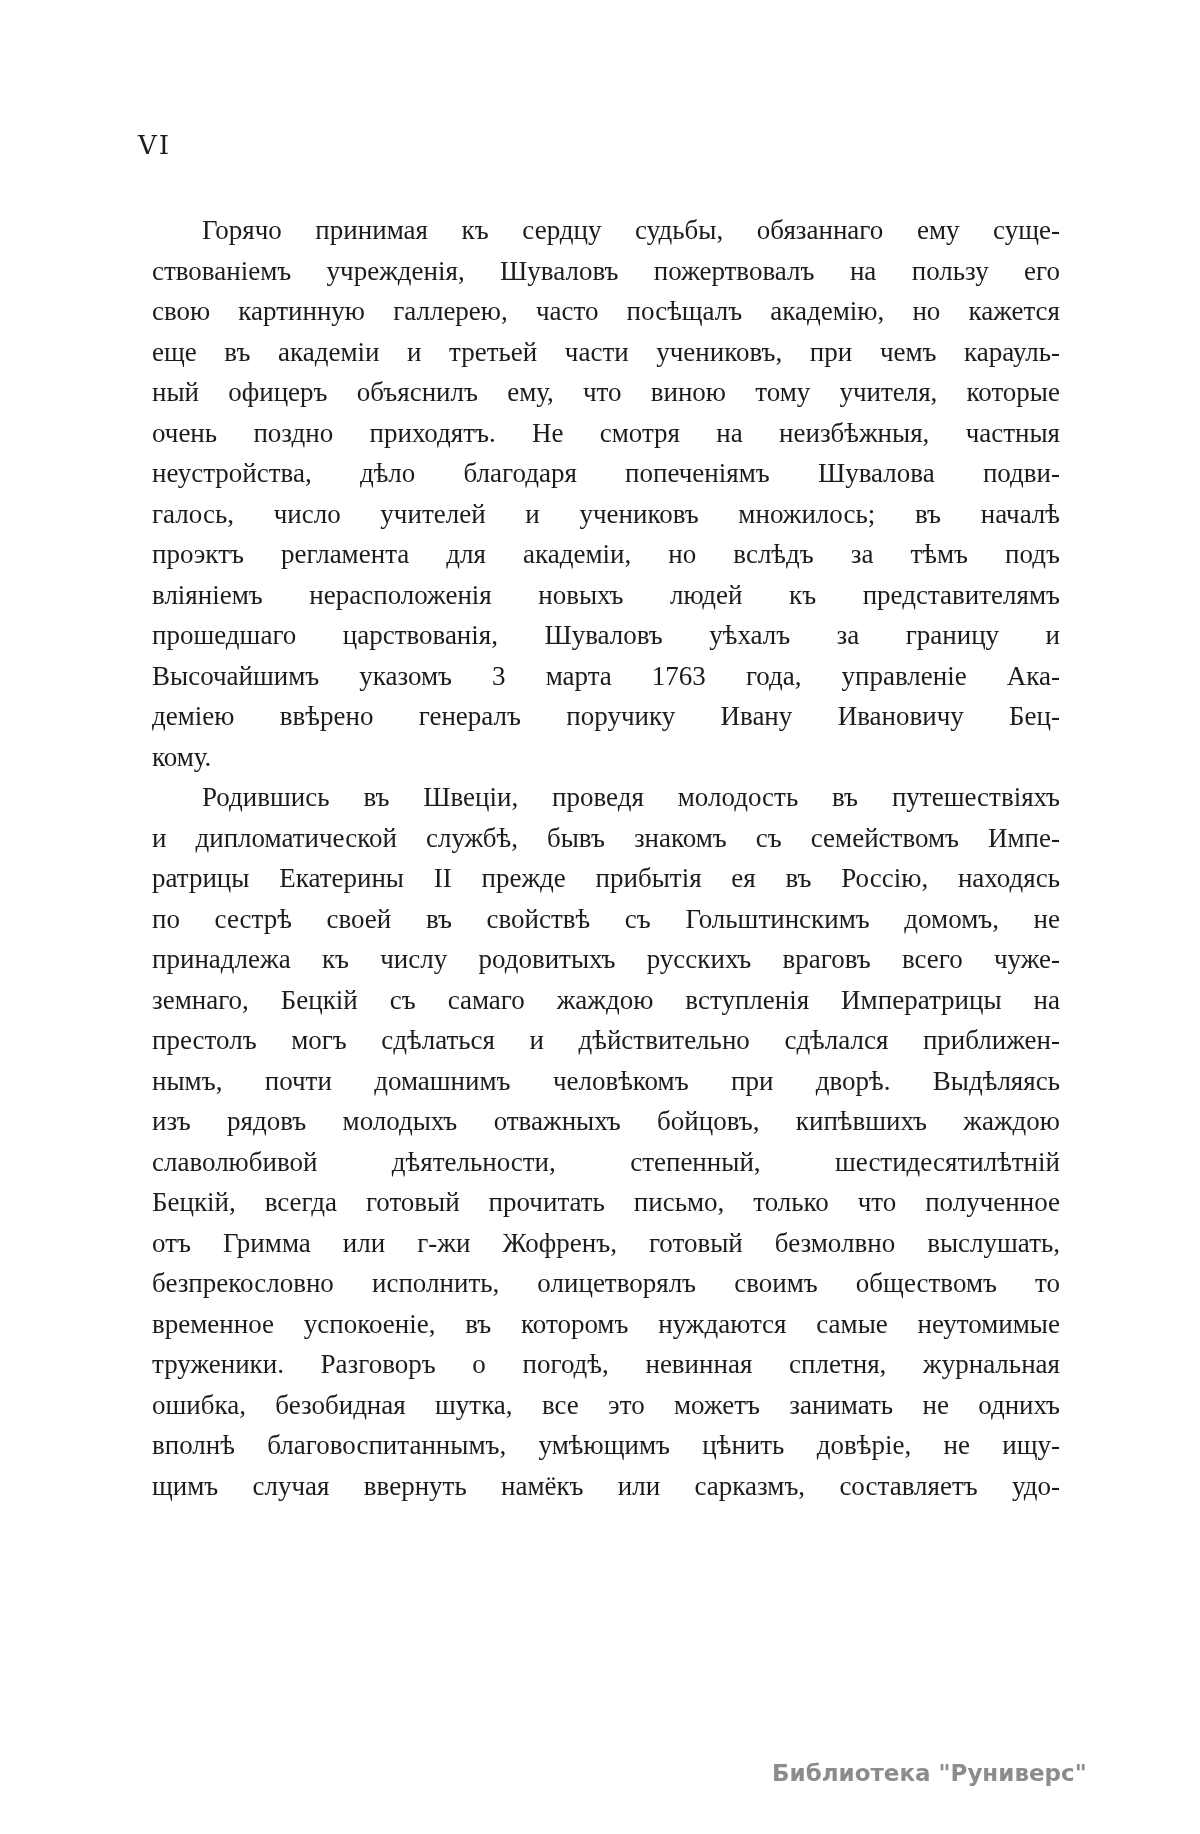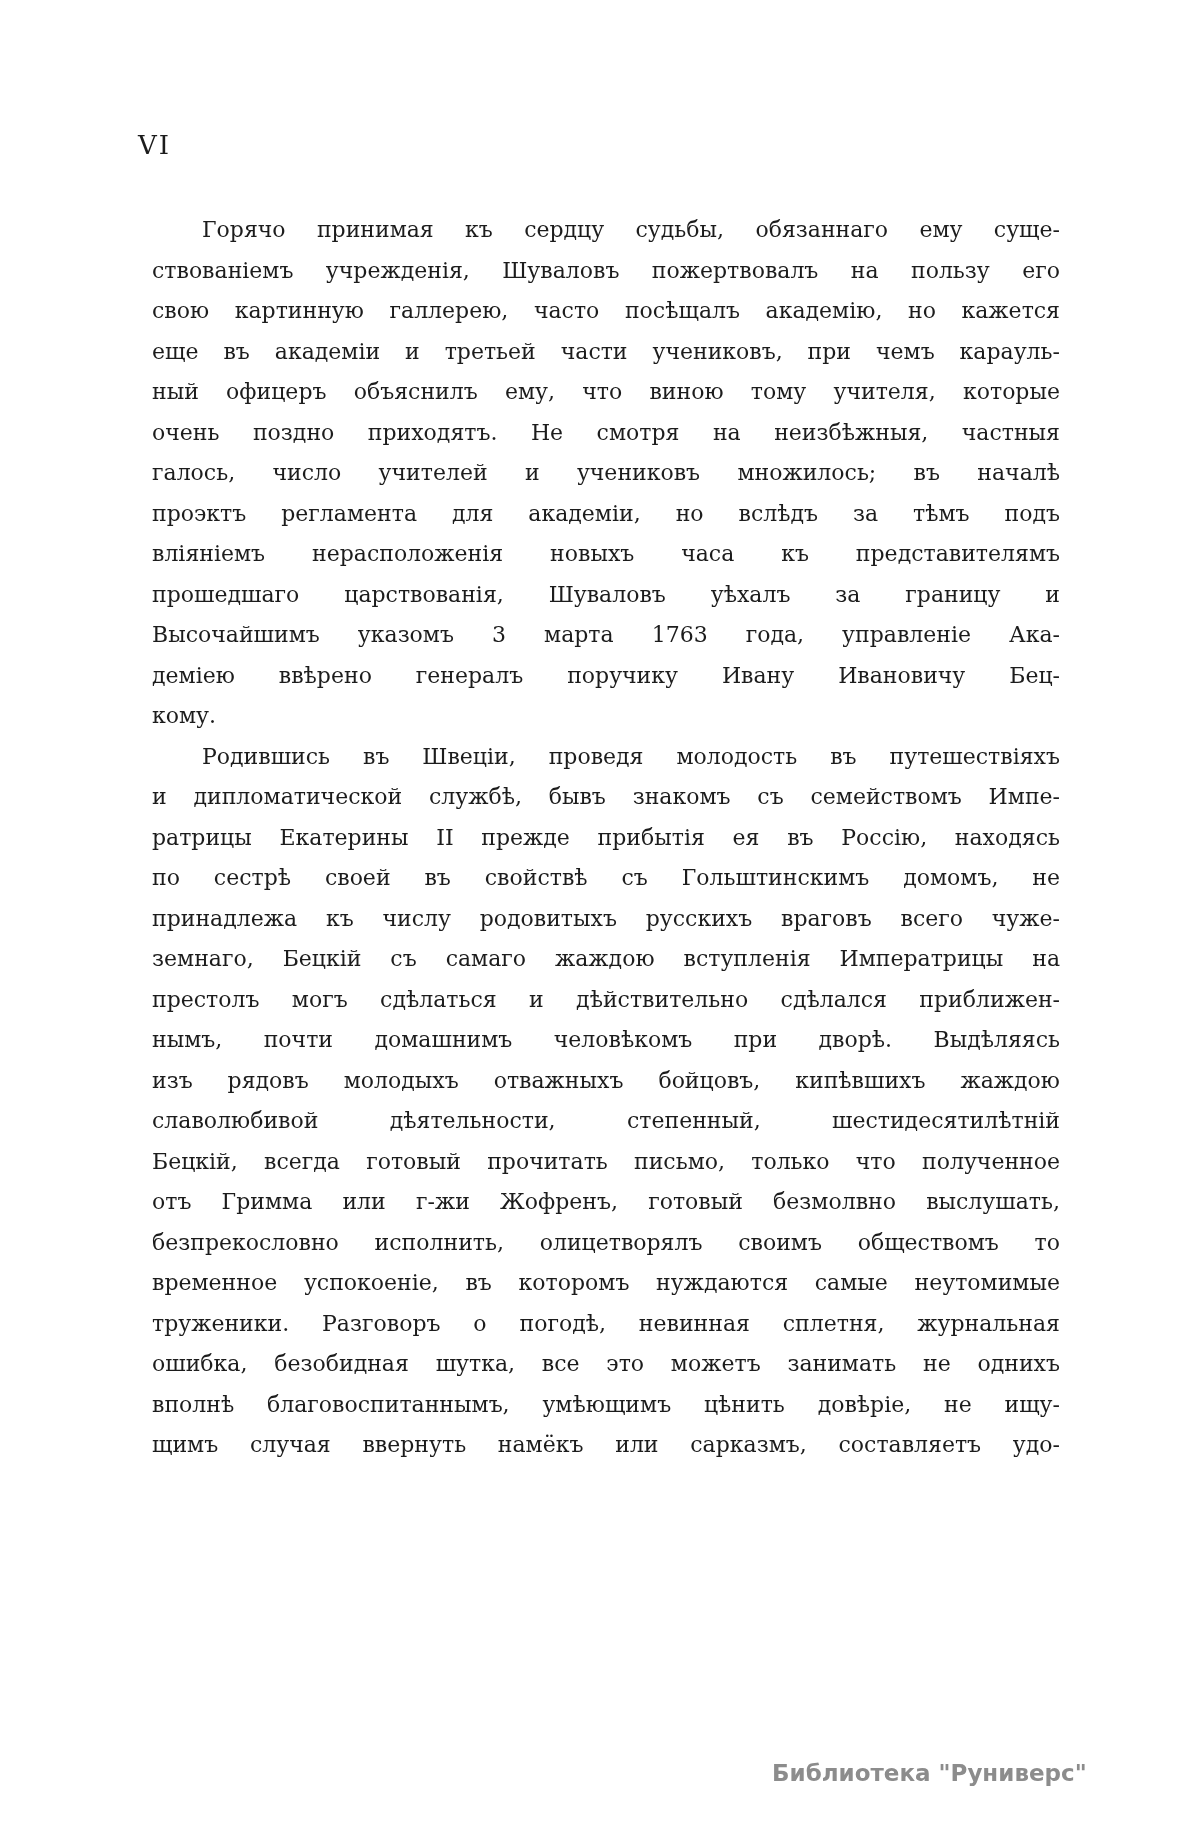--- a/index.html
+++ b/index.html
@@ -27,27 +27,28 @@
   .text-block {
     position: absolute;
     left: 152px;
     top: 210px;
     width: 908px;
   }
   .paragraph {
     margin: 0;
   }
   .line {
-    font-size: 22px;
+    font-size: 27px;
     line-height: 40.5px;
     white-space: normal;
     text-align: justify;
     text-align-last: justify;
     overflow: hidden;
     height: 40.5px;
+    font-family: Liberation Serif, serif;
   }
   .line.indent {
     text-indent: 50px;
   }
   .line.last {
     text-align-last: left;
   }
   .watermark {
     position: absolute;
     left: 772px;
@@ -65,23 +66,24 @@
   <div class="page-number">VI</div>
 
   <div class="text-block">
       <div class="paragraph">
         <div class="line indent">Горячо принимая къ сердцу судьбы, обязаннаго ему суще-</div>
         <div class="line">ствованіемъ учрежденія, Шуваловъ пожертвовалъ на пользу его</div>
         <div class="line">свою картинную галлерею, часто посѣщалъ академію, но кажется</div>
         <div class="line">еще въ академіи и третьей части учениковъ, при чемъ карауль-</div>
         <div class="line">ный офицеръ объяснилъ ему, что виною тому учителя, которые</div>
         <div class="line">очень поздно приходятъ. Не смотря на неизбѣжныя, частныя</div>
+        <div class="line">неустройства, дѣло благодаря попеченіямъ Шувалова подви-</div>
         <div class="line">галось, число учителей и учениковъ множилось; въ началѣ</div>
         <div class="line">проэктъ регламента для академіи, но вслѣдъ за тѣмъ подъ</div>
-        <div class="line">вліяніемъ нерасположенія новыхъ часа къ представителямъ</div>
+        <div class="line">вліяніемъ нерасположенія новыхъ людей къ представителямъ</div>
         <div class="line">прошедшаго царствованія, Шуваловъ уѣхалъ за границу и</div>
         <div class="line">Высочайшимъ указомъ 3 марта 1763 года, управленіе Ака-</div>
         <div class="line">деміею ввѣрено генералъ поручику Ивану Ивановичу Бец-</div>
         <div class="line last">кому.</div>
       </div>
       <div class="paragraph">
         <div class="line indent">Родившись въ Швеціи, проведя молодость въ путешествіяхъ</div>
         <div class="line">и дипломатической службѣ, бывъ знакомъ съ семействомъ Импе-</div>
         <div class="line">ратрицы Екатерины II прежде прибытія ея въ Россію, находясь</div>
         <div class="line">по сестрѣ своей въ свойствѣ съ Гольштинскимъ домомъ, не</div>

